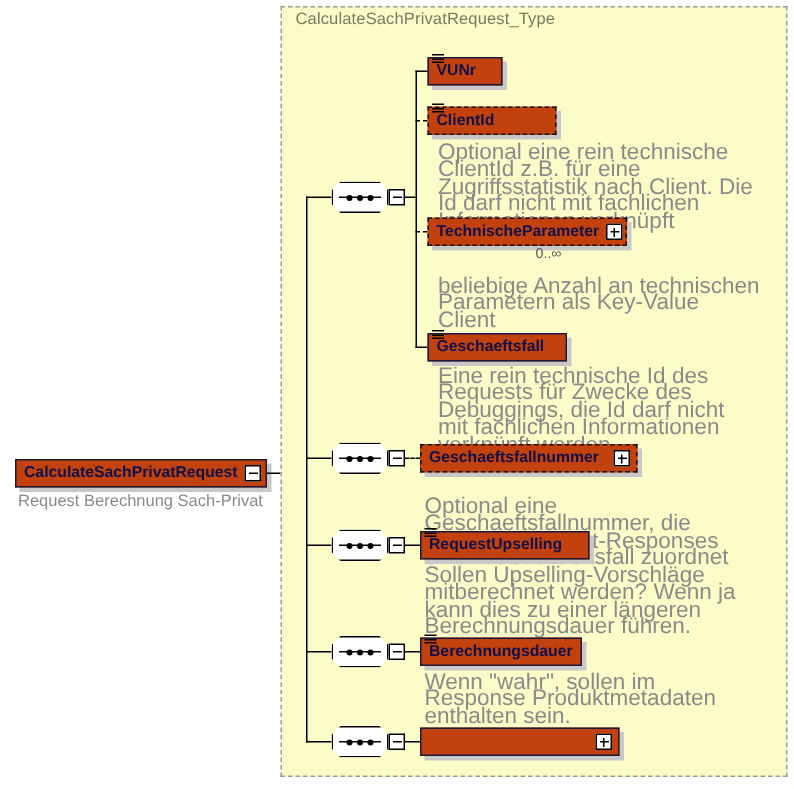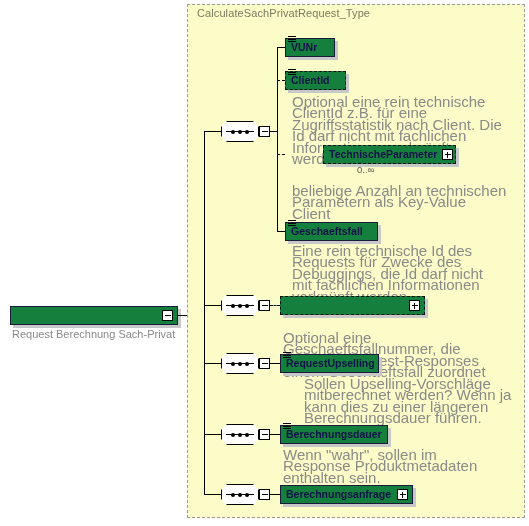--- a/index.html
+++ b/index.html
@@ -32,21 +32,21 @@
     top: 7px;
     font-size: 11px;
     color: #7a7a62;
     letter-spacing: 0.1px;
     white-space: nowrap;
   }
 
   
   .elem-box {
     position: absolute;
-    background: #15803d;
+    background: #c2410c;
     border: 1px solid #1a1a3c;
     box-sizing: border-box;
     height: 19px;
     display: flex;
     align-items: center;
     box-shadow: 3px 3px 0 0 #c8c8c8;
   }
   .elem-box.optional {
     border: 1px dashed #111111;
   }
@@ -198,20 +198,21 @@
     font-size: 11px;
     line-height: 11px;
     color: #8a8a8a;
     white-space: nowrap;
   }
 </style>
 </head>
 <body>
 
 <div class="elem-box" id="root-box" style="left:10px; top:306px; width:168px;">
+  <span class="elem-label">CalculateSachPrivatRequest</span>
   <span class="toggle inline" id="root-toggle" style="margin-left:auto;"></span>
 </div>
 <div class="root-caption" style="left:12px; top:329px;">Request Berechnung Sach-Privat</div>
 
 <div class="line-h" style="left:178px; top:315px; width:27px;"></div>
 
 <div id="type-container"></div>
 <div id="type-title">CalculateSachPrivatRequest_Type</div>
 
 <div class="line-v" style="left:204px; top:131px; height:364px;"></div>
@@ -236,32 +237,32 @@
 <div class="elem-box" style="left:285px; top:38px; width:50px;">
   <span class="attr-marker">
       <i></i>
       <i></i>
       <i></i>
     </span>
   <span class="elem-label">VUNr</span>
 </div>
 
 <div class="dash-h" style="left:277px; top:80px; width:8px;"></div>
-<div class="elem-box optional" style="left:285px; top:71px; width:61px;">
+<div class="elem-box optional" style="left:285px; top:71px; width:86px;">
   <span class="attr-marker">
       <i></i>
       <i></i>
       <i></i>
     </span>
   <span class="elem-label">ClientId</span>
 </div>
 <div class="doc" style="left:292px; top:96px; width:215px;">Optional eine rein technische ClientId z.B. für eine Zugriffsstatistik nach Client. Die Id darf nicht mit fachlichen Informationen verknüpft werden.</div>
 
 <div class="dash-h" style="left:277px; top:154px; width:8px;"></div>
-<div class="elem-box optional" style="left:285px; top:145px; width:133px;margin-left:38px;">
+<div class="elem-box optional" style="left:285px; top:145px; width:133px;">
   <span class="elem-label">TechnischeParameter</span>
   <span class="toggle plus inline" style="margin-left:auto;"></span>
 </div>
 <div class="card" style="left:357px; top:164px;">0..∞</div>
 <div class="doc" style="left:292px; top:185px; width:215px;">beliebige Anzahl an technischen Parametern als Key-Value Client</div>
 
 <div class="line-h" style="left:277px; top:231px; width:8px;"></div>
 <div class="elem-box" style="left:285px; top:222px; width:93px;">
   <span class="attr-marker">
       <i></i>
@@ -279,46 +280,47 @@
   <div class="bar"></div>
   <div class="dots">
       <b></b>
       <b></b>
       <b></b>
     </div>
 </div>
 <div class="toggle" style="left:259px; top:300px;"></div>
 <div class="dash-h" style="left:270px; top:305px; width:10px;"></div>
 <div class="elem-box optional" style="left:280px; top:296px; width:145px;">
+  <span class="elem-label">Geschaeftsfallnummer</span>
   <span class="toggle plus inline" style="margin-left:auto;"></span>
 </div>
 <div class="doc" style="left:283px; top:319px; width:220px;margin-top:13px;">Optional eine Geschaeftsfallnummer, die mehrere Request-Responses einem Geschaeftsfall zuordnet</div>
 
 <div class="line-h" style="left:204px; top:363px; width:17px;"></div>
 <div class="seq" style="left:221px; top:353px;">
   <div class="shadow"></div>
   <div class="oct"></div>
   <div class="bar"></div>
   <div class="dots">
       <b></b>
       <b></b>
       <b></b>
     </div>
 </div>
 <div class="toggle" style="left:259px; top:358px;"></div>
 <div class="line-h" style="left:270px; top:363px; width:10px;"></div>
-<div class="elem-box" style="left:280px; top:354px; width:99px;">
+<div class="elem-box" style="left:280px; top:354px; width:113px;">
   <span class="attr-marker">
       <i></i>
       <i></i>
       <i></i>
     </span>
   <span class="elem-label">RequestUpselling</span>
 </div>
-<div class="doc" style="left:283px; top:378px; width:222px;margin-left:21px;">Sollen Upselling-Vorschläge mitberechnet werden? Wenn ja kann dies zu einer längeren Berechnungsdauer führen.</div>
+<div class="doc" style="left:283px; top:378px; width:222px;">Sollen Upselling-Vorschläge mitberechnet werden? Wenn ja kann dies zu einer längeren Berechnungsdauer führen.</div>
 
 <div class="line-h" style="left:204px; top:434px; width:17px;"></div>
 <div class="seq" style="left:221px; top:424px;">
   <div class="shadow"></div>
   <div class="oct"></div>
   <div class="bar"></div>
   <div class="dots">
       <b></b>
       <b></b>
       <b></b>
@@ -343,15 +345,14 @@
   <div class="bar"></div>
   <div class="dots">
       <b></b>
       <b></b>
       <b></b>
     </div>
 </div>
 <div class="toggle" style="left:259px; top:489px;"></div>
 <div class="line-h" style="left:270px; top:494px; width:10px;"></div>
 <div class="elem-box" style="left:280px; top:485px; width:133px;">
-  <span class="elem-label">Berechnungsanfrage</span>
   <span class="toggle plus inline" style="margin-left:auto;"></span>
 </div>
 
 </body></html>

